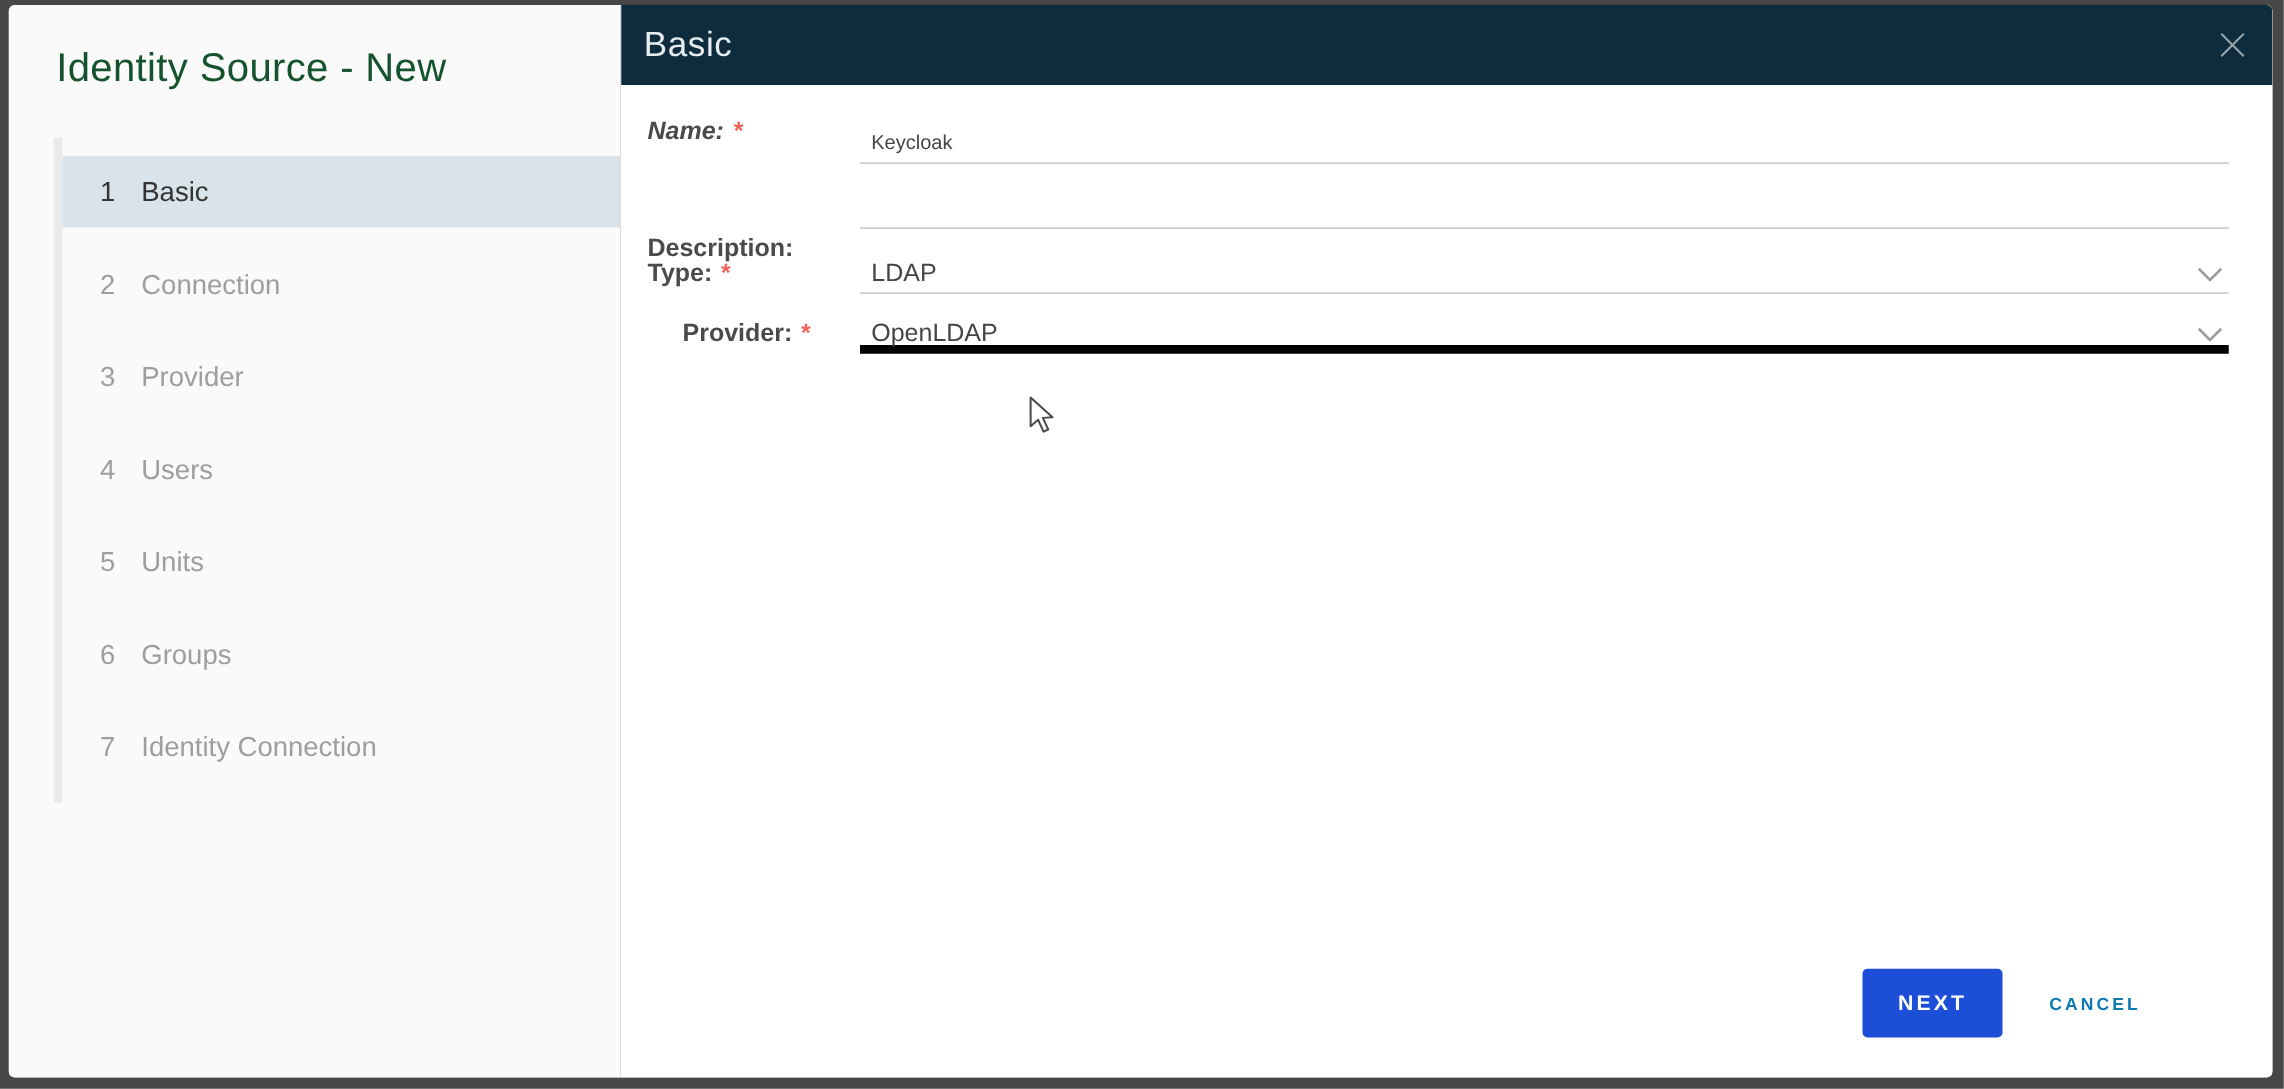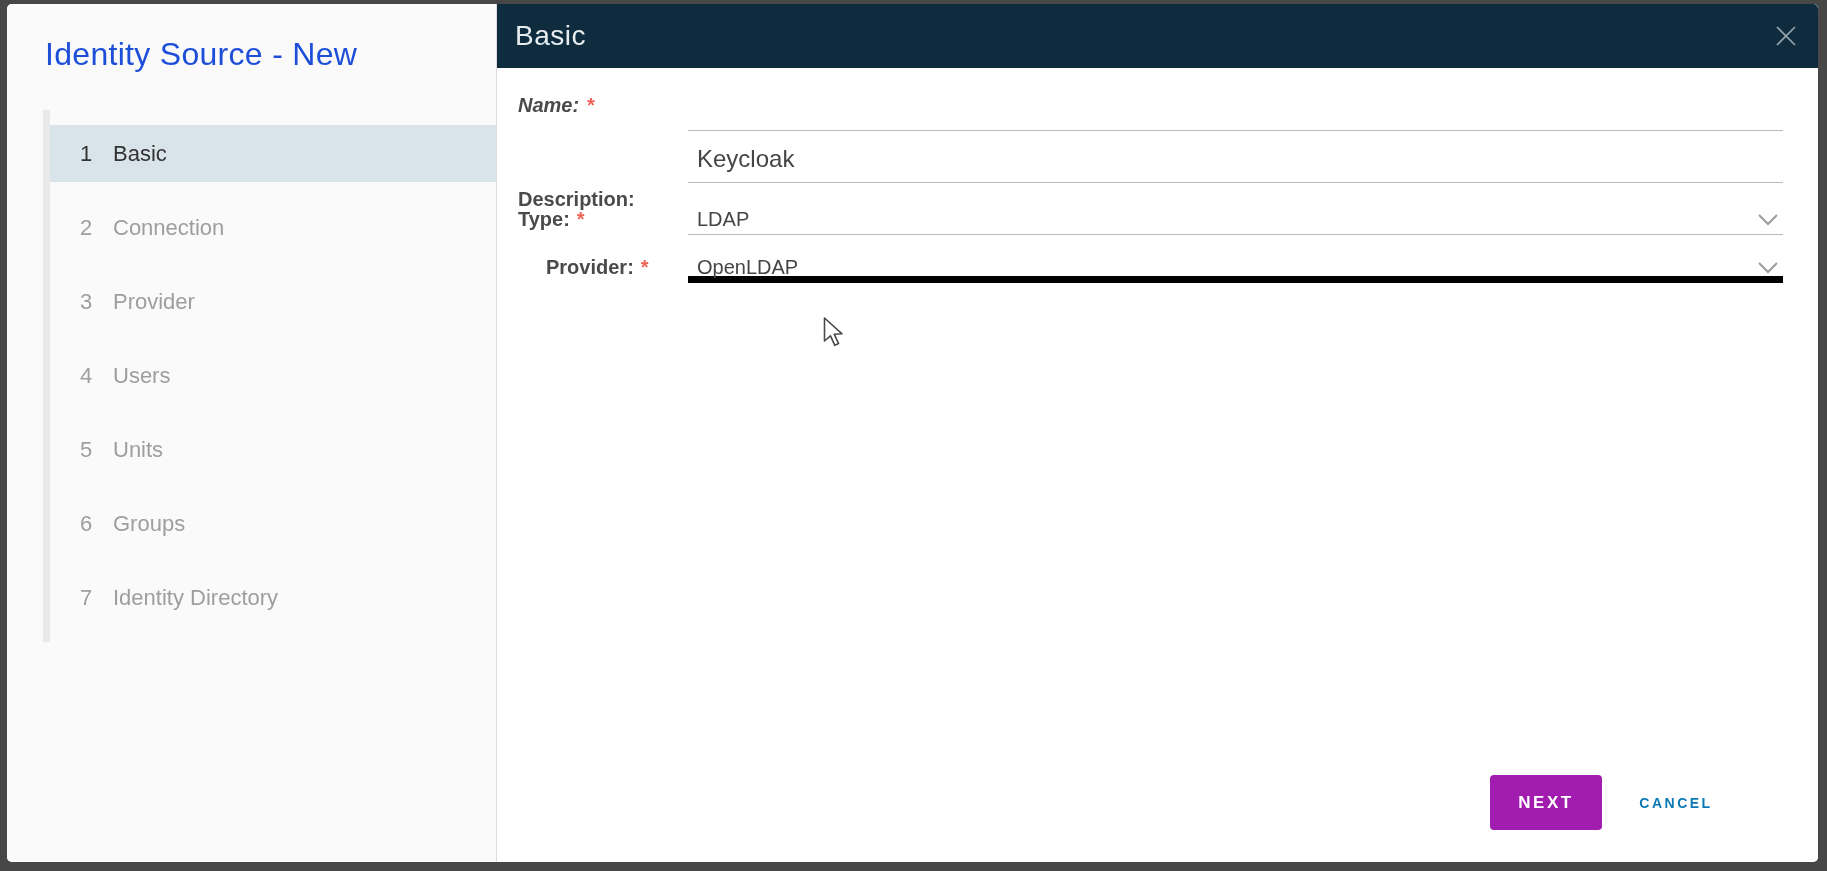--- a/index.html
+++ b/index.html
@@ -13,21 +13,21 @@
     position:absolute; left:7px; top:4px; width:1811px; height:858px;
     border-radius:5px; overflow:hidden; display:flex; background:#fff;
   }
   
   .sidebar {
     width:490px; flex:none; background:#fafafa;
     border-right:1px solid #dcdcdc; position:relative;
   }
   .sidebar-title {
     position:absolute; left:38px; top:32px;
-    font-size:32px; font-weight:400; color:#1d4ed8; letter-spacing:.3px;
+    font-size:32px; font-weight:400; color:#14532d; letter-spacing:.3px;
     white-space:nowrap;
   }
   .steps-bar {
     position:absolute; left:36px; top:106px; width:7px; height:532px;
     background:#e9e9e9;
   }
   .steps { position:absolute; left:43px; top:121px; width:446px; }
   .step {
     height:57px; margin-bottom:17px; display:flex; align-items:center;
     font-size:22px; color:#9e9e9e; padding-left:30px; cursor:default;
@@ -54,37 +54,37 @@
     font-size:20px; font-weight:bold; color:#4a4a4a; white-space:nowrap;
   }
   .req { color:#ef6258; margin-left:7px; font-weight:bold; }
   .field-row {
     position:absolute; left:191px; width:1095px; height:31px;
     border-bottom:1px solid #b9b9b9;
   }
   .field-row.focused { border-bottom:7px solid #000000; }
   .field-row input {
     width:100%; height:30px; background:transparent; border:none; outline:none;
-    font-family:inherit; font-size:24px; color:#454545; padding:0 0 0 9px;margin-top:44px;
+    font-family:inherit; font-size:16px; color:#454545; padding:0 0 0 9px;
   }
   .select-value {
     height:30px; line-height:30px; padding-left:9px;
     font-size:20px; color:#454545; cursor:pointer;
   }
   .chevron {
     position:absolute; right:4px; top:9px; width:22px; height:14px; cursor:pointer;
   }
   .row-name { top:96px; }   .lbl-name { top:86px;font-style:italic; }
   .row-desc { top:148px; }  .lbl-desc { top:148px;margin-top:32px; }
   .row-type { top:200px; }  .lbl-type { top:200px;text-align:center; }
   .row-prov { top:248px; }  .lbl-prov { top:248px;margin-left:28px; }
   
   .next-btn {
     position:absolute; left:993px; top:771px; width:112px; height:55px;
-    background:#a21caf; color:#fff; border:none; border-radius:4px;
+    background:#1d4ed8; color:#fff; border:none; border-radius:4px;
     font-family:inherit; font-size:17px; font-weight:bold; letter-spacing:2.5px;
     cursor:pointer;
   }
   .cancel-btn {
     position:absolute; left:1128px; top:771px; width:102px; height:55px;
     background:transparent; color:#0b79b4; border:none;
     font-family:inherit; font-size:14px; font-weight:bold; letter-spacing:2.5px;
     cursor:pointer;
   }
   
@@ -118,21 +118,21 @@
       <div class="step">
         <span class="num">5</span>
         <span>Units</span>
       </div>
       <div class="step">
         <span class="num">6</span>
         <span>Groups</span>
       </div>
       <div class="step">
         <span class="num">7</span>
-        <span>Identity Directory</span>
+        <span>Identity Connection</span>
       </div>
     </div>
   </div>
 
   <div class="main">
     <div class="main-header">
       <span class="header-title">Basic</span>
       <button class="close-btn" aria-label="Close">
         <svg width="22" height="22" viewBox="0 0 22 22">
           <line x1="2" y1="2" x2="20" y2="20" stroke="#9aa6ad" stroke-width="1.6"></line>

